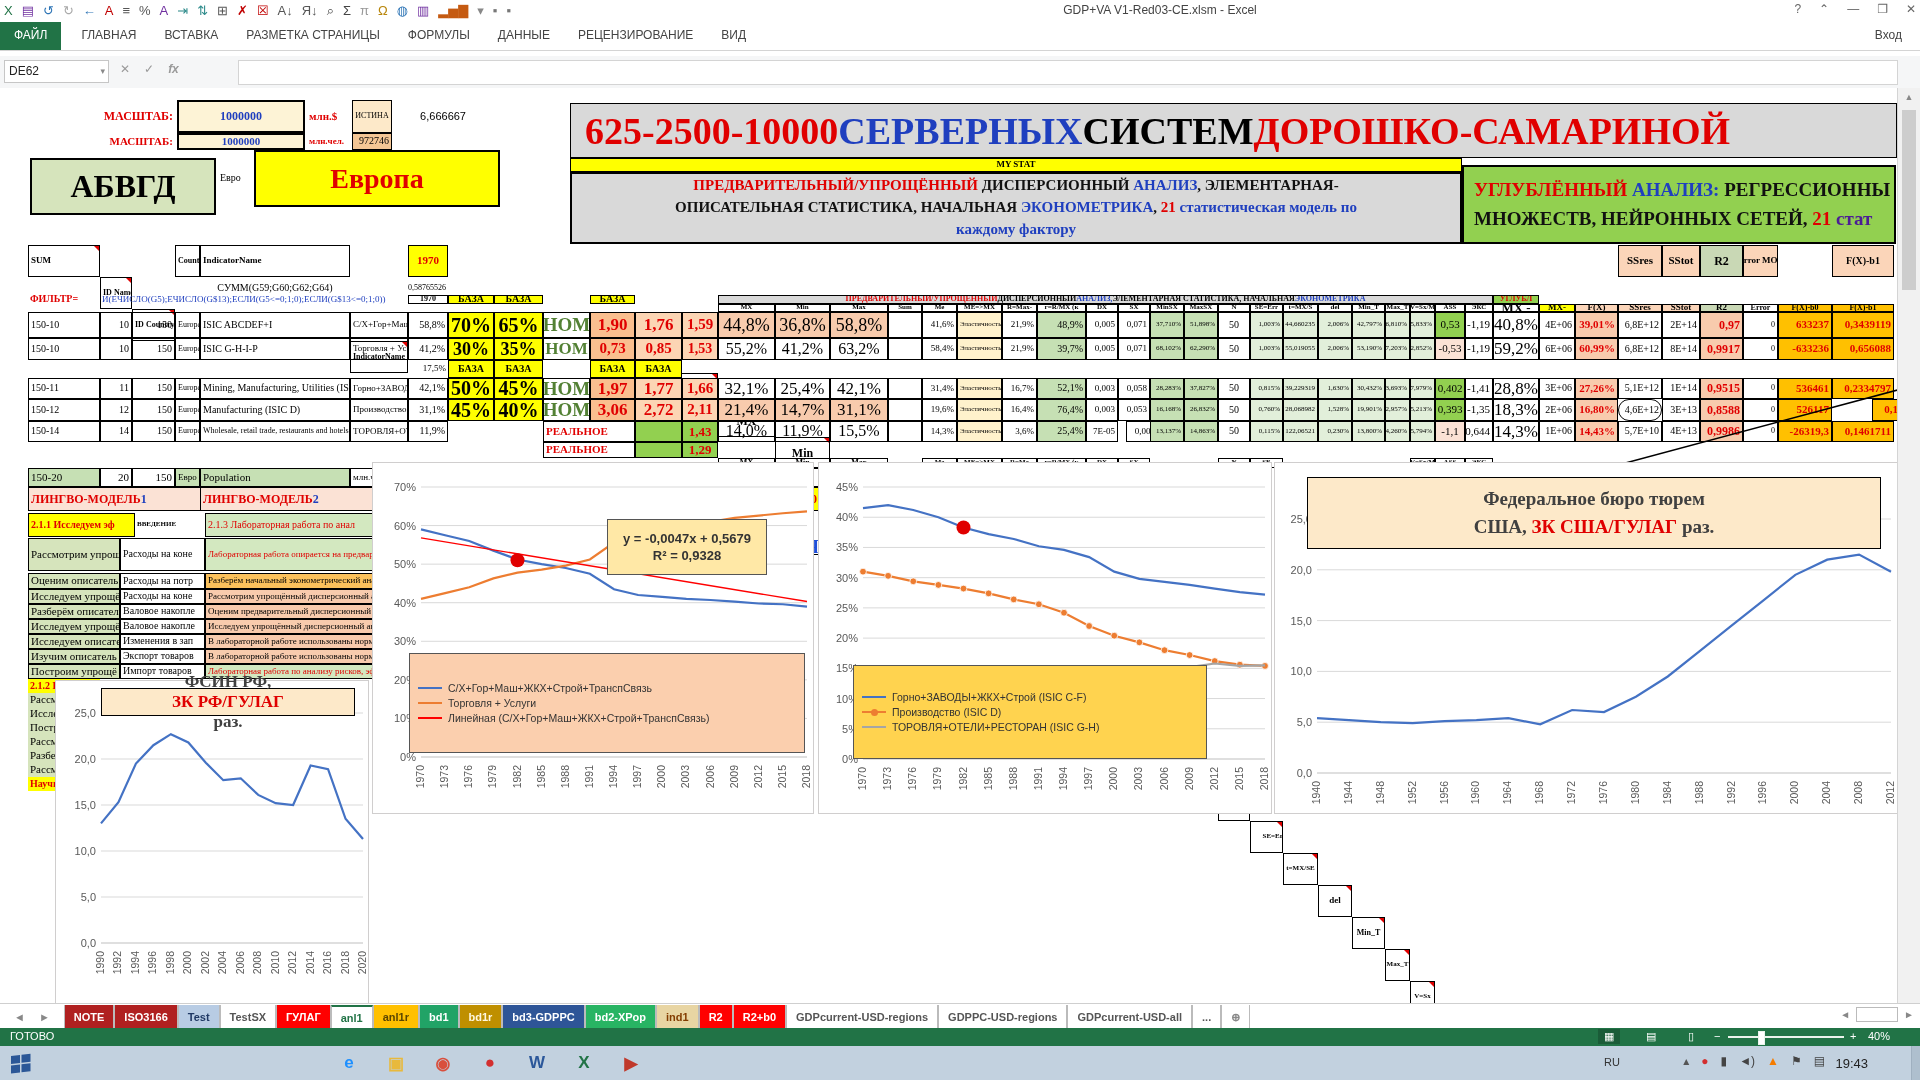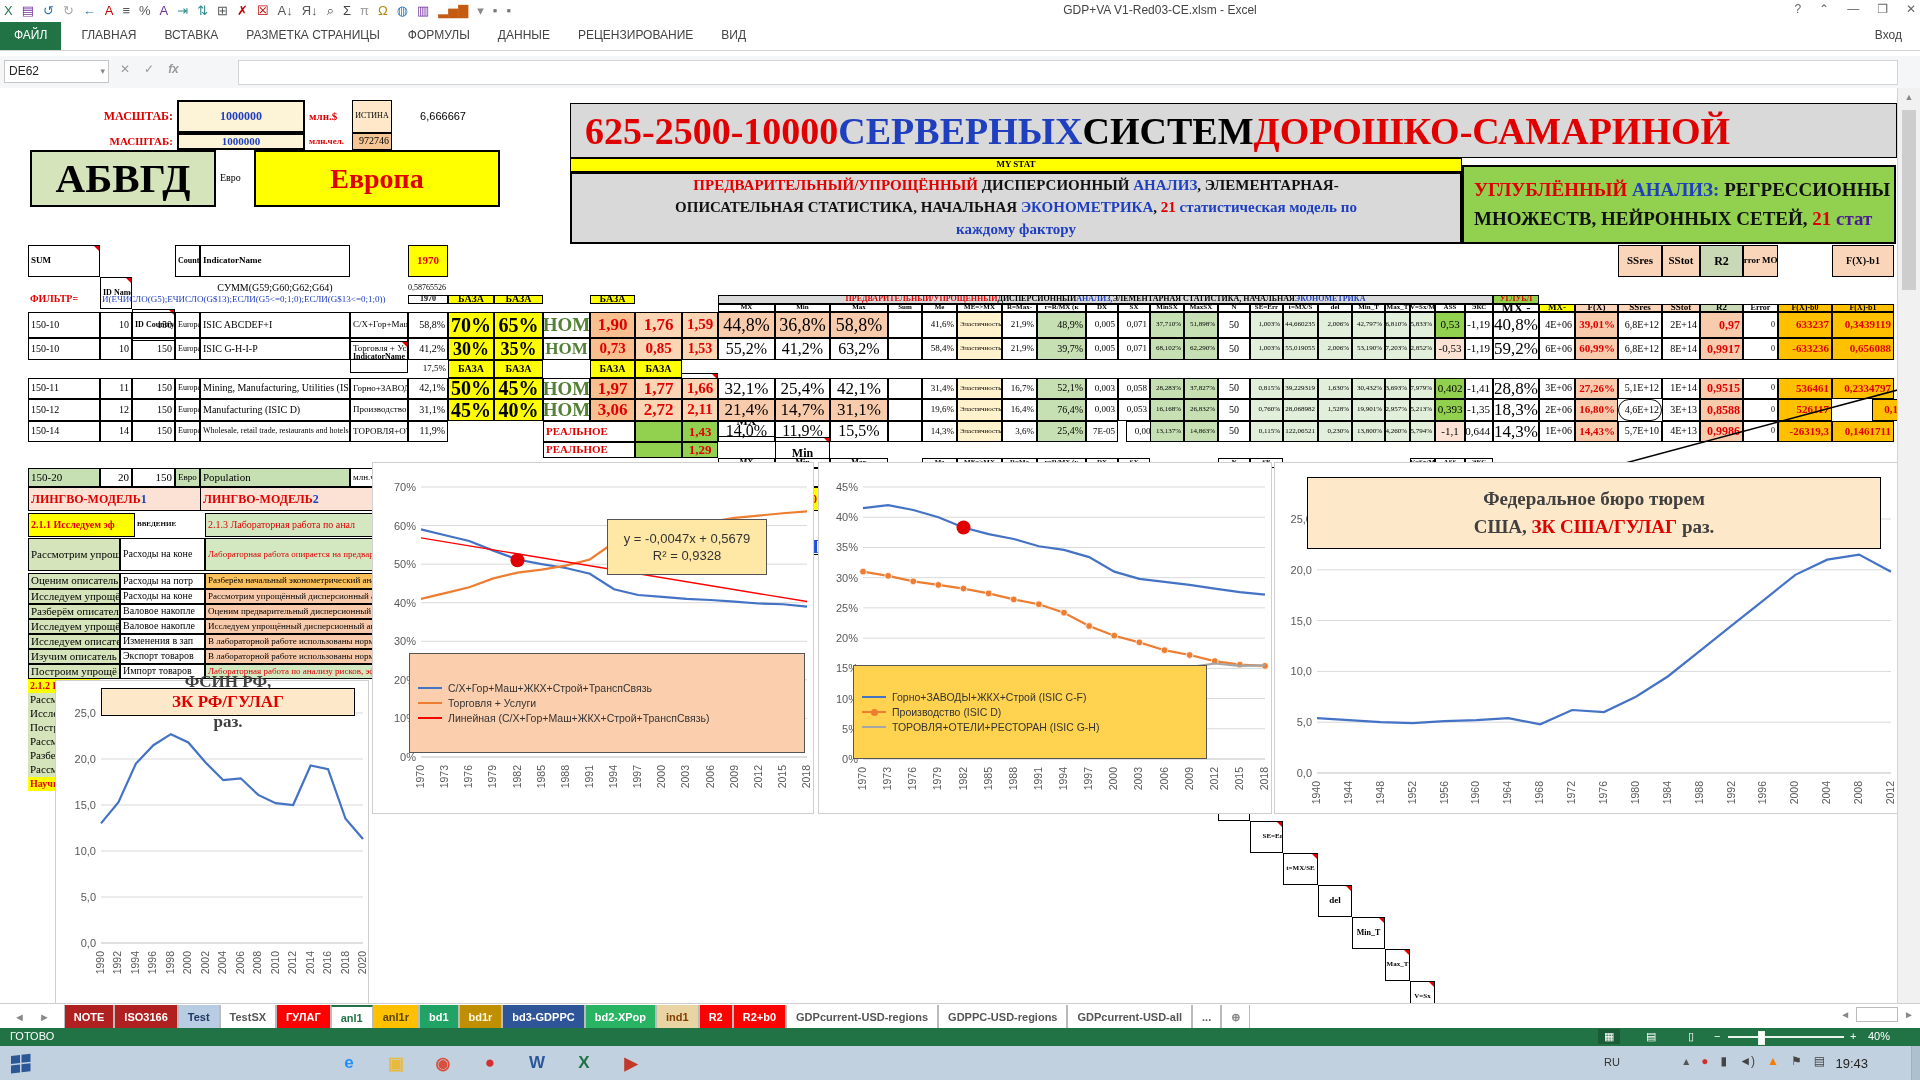--- a/index.html
+++ b/index.html
@@ -33,31 +33,31 @@
   .ctr{justify-content:center;text-align:center;} .ri{justify-content:flex-end;text-align:right;}
   .bold{font-weight:bold;} .red{color:#e00000;} .blue{color:#1f3fbf;} .grntx{color:#538135;}
   .y{background:#ffff00;} .crm{background:#fff2cc;} .crm2{background:#fdf3d6;}
   .sal{background:#f8cbad;} .orn{background:#fabf8f;} .sal2{background:#fcd5b4;}
   .grn{background:#c6e0b4;} .glite{background:#e2efda;} .g2{background:#92d050;} .gl2{background:#d3e8c0;}
   .pnk{background:#fbe2d5;} .gold{background:#ffc000;} .tanbg{background:#f4c695;} .istbg{background:#fde9c9;}
   .abg{background:#d6e4bc;} .peach{background:#fbd5b9;} .gray{background:#d9d9d9;} .lgr{background:#d7e4bc;}
   .orn2{background:#fbc15c;} .tan2{background:#fbd99c;} .r2h{background:#c9d8b5;}
   .f7{font-size:7px;} .f8{font-size:8px;} .f9{font-size:9px;} .f11{font-size:11px;} .f12{font-size:12px;}
   .f13{font-size:13px;} .f14{font-size:14px;} .f15{font-size:15px;} .f16{font-size:16px;} .f17{font-size:17px;}
-  .f18{font-size:18px;} .f19{font-size:19px;} .f20{font-size:20px;} .f28{font-size:28px;} .f30{font-size:41px;}
+  .f18{font-size:18px;} .f19{font-size:19px;} .f20{font-size:20px;} .f28{font-size:28px;} .f30{font-size:32px;margin-top:8px;}
   .sans{font-family:"Liberation Sans",sans-serif;}
   .note{position:relative;} .note:after{content:"";position:absolute;right:0;top:0;border-left:5px solid transparent;border-top:5px solid #e00000;}
   
   .chartbox{position:absolute;background:#fff;border:1px solid #d0cece;}
   .cttl{position:absolute;background:#fde9c9;border:1.5px solid #000;display:flex;flex-direction:column;justify-content:center;text-align:center;font-family:"Liberation Serif",serif;}
   .clegend{position:absolute;border:1px solid #555;font-family:"Liberation Sans",sans-serif;display:flex;flex-direction:column;justify-content:center;gap:3px;padding:4px 8px;box-sizing:border-box;}
   .clegend .li{display:flex;align-items:center;gap:6px;font-size:10.5px;color:#333;}
   .sw{position:relative;width:24px;height:0;border-top:2px solid #000;}
   .sw .dotm{position:absolute;left:9px;top:-4px;width:7px;height:7px;border-radius:50%;}
-  .cann{position:absolute;background:#ffe8a6;border:1.5px solid #555;font-size:13px;color:#333;text-align:center;display:flex;flex-direction:column;justify-content:center;gap:2px;font-family:"Liberation Sans",sans-serif;}
+  .cann{position:absolute;background:#ffe8a6;border:1.5px solid #555;font-size:13px;color:#333;text-align:center;display:flex;flex-direction:column;justify-content:center;gap:2px;font-family:"Liberation Sans",sans-serif;font-weight:bold;}
   
   #tabstrip{position:absolute;left:0;top:1003px;width:1920px;height:25px;background:#fff;border-top:1px solid #cfcfcf;display:flex;align-items:stretch;font-size:11px;}
   .shtab{display:flex;align-items:center;padding:0 9px;border-right:1px solid #bbb;border-left:1px solid #bbb;font-weight:bold;margin-top:1px;}
   .shtab.active{border-top:2px solid #217346;background:#fff!important;}
   #statusbar{position:absolute;left:0;top:1028px;width:1920px;height:18px;background:#217346;color:#fff;font-size:11px;}
   #taskbar{position:absolute;left:0;top:1046px;width:1920px;height:34px;background:#c2d1df;}
   .tbicon{position:absolute;top:3px;width:38px;height:28px;display:flex;align-items:center;justify-content:center;}
   .trayic{font-size:12px;color:#333;}
   .zoomtrack{position:absolute;top:8px;height:2px;background:#eaf3ec;}
   .zoomthumb{position:absolute;top:3px;width:5px;height:12px;background:#fff;border:1px solid #eaf3ec;}

